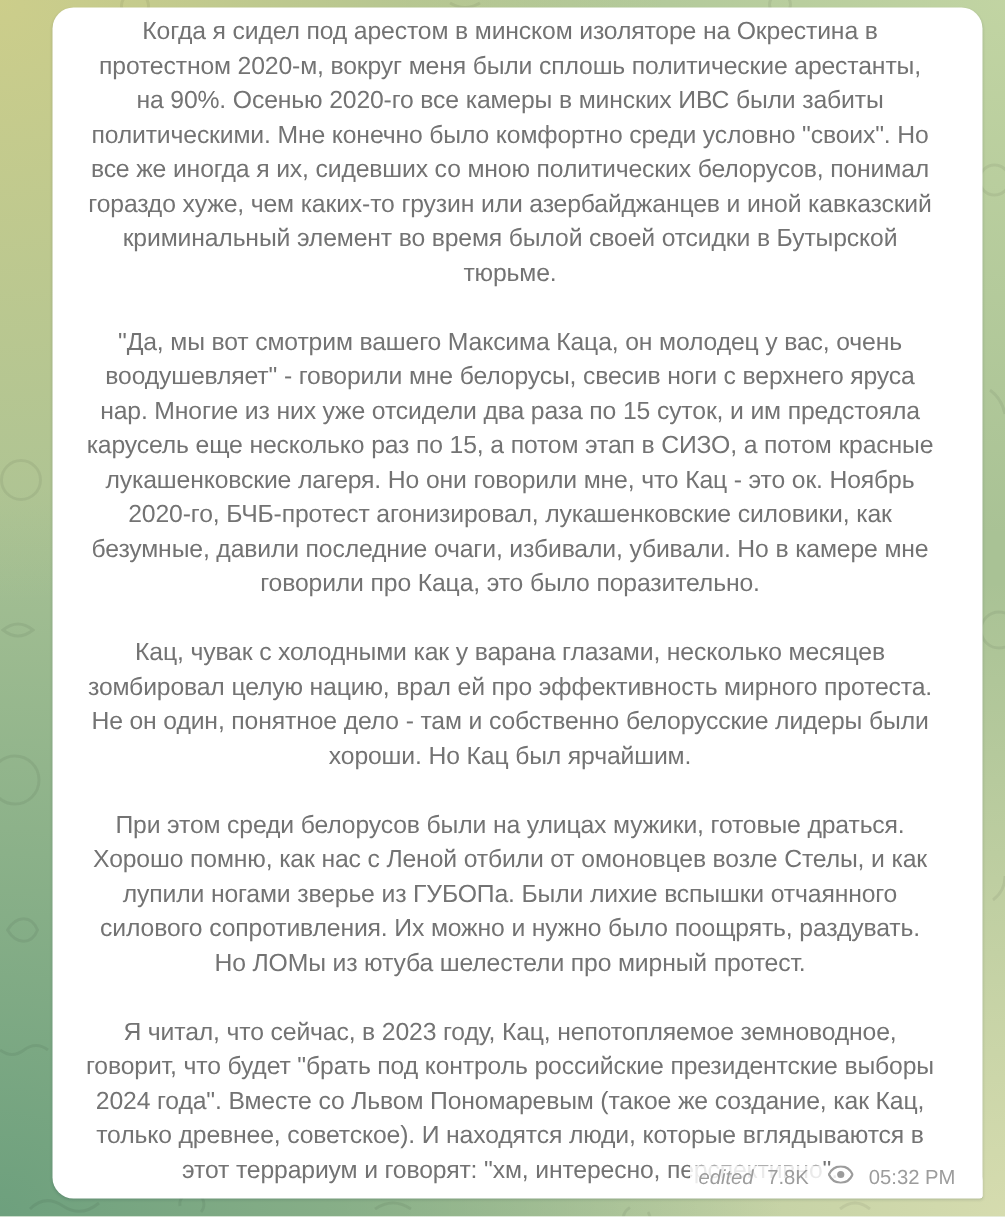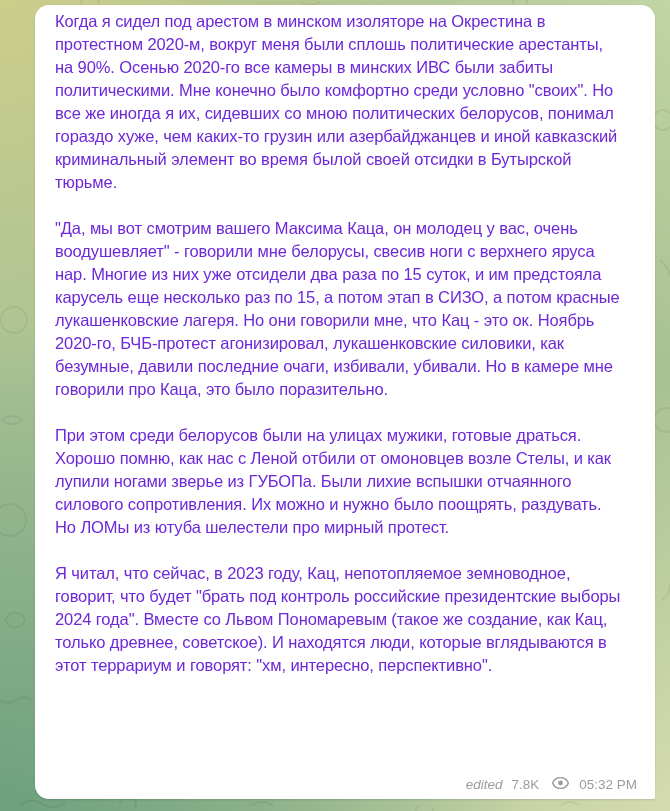--- a/index.html
+++ b/index.html
@@ -43,22 +43,23 @@
   .bubble-tail {
     position: absolute;
     right: -11px;
     bottom: 0;
     display: block;
   }
   .msg-text p {
     margin: 0 14px 23px 0;
     font-size: 16.5px;
     line-height: 23px;
-    color: #6d28d9;
+    color: #737373;
     letter-spacing: -0.1px;
+    text-align: center;
   }
   .msg-text p:last-child { margin-bottom: 0; }
   .msg-meta {
     position: absolute;
     right: 18px;
     bottom: 7px;
     display: flex;
     align-items: center;
     font-size: 13.5px;
     color: #9c9c9c;
@@ -102,20 +103,21 @@
       <path d="M300 2 q 10 6 20 0"></path>
       <circle cx="520" cy="3" r="7"></circle>
     </g>
   </svg>
 
   <div class="bubble">
 
     <div class="msg-text">
       <p>Когда я сидел под арестом в минском изоляторе на Окрестина в протестном 2020-м, вокруг меня были сплошь политические арестанты, на 90%. Осенью 2020-го все камеры в минских ИВС были забиты политическими. Мне конечно было комфортно среди условно "своих". Но все же иногда я их, сидевших со мною политических белорусов, понимал гораздо хуже, чем каких-то грузин или азербайджанцев и иной кавказский криминальный элемент во время былой своей отсидки в Бутырской тюрьме.</p>
       <p>"Да, мы вот смотрим вашего Максима Каца, он молодец у вас, очень воодушевляет" - говорили мне белорусы, свесив ноги с верхнего яруса нар. Многие из них уже отсидели два раза по 15 суток, и им предстояла карусель еще несколько раз по 15, а потом этап в СИЗО, а потом красные лукашенковские лагеря. Но они говорили мне, что Кац - это ок. Ноябрь 2020-го, БЧБ-протест агонизировал, лукашенковские силовики, как безумные, давили последние очаги, избивали, убивали. Но в камере мне говорили про Каца, это было поразительно.</p>
+      <p>Кац, чувак с холодными как у варана глазами, несколько месяцев зомбировал целую нацию, врал ей про эффективность мирного протеста. Не он один, понятное дело - там и собственно белорусские лидеры были хороши. Но Кац был ярчайшим.</p>
       <p>При этом среди белорусов были на улицах мужики, готовые драться. Хорошо помню, как нас с Леной отбили от омоновцев возле Стелы, и как лупили ногами зверье из ГУБОПа. Были лихие вспышки отчаянного силового сопротивления. Их можно и нужно было поощрять, раздувать. Но ЛОМы из ютуба шелестели про мирный протест.</p>
       <p>Я читал, что сейчас, в 2023 году, Кац, непотопляемое земноводное, говорит, что будет "брать под контроль российские президентские выборы 2024 года". Вместе со Львом Пономаревым (такое же создание, как Кац, только древнее, советское). И находятся люди, которые вглядываются в этот террариум и говорят: "хм, интересно, перспективно".</p>
     </div>
 
     <div class="msg-meta">
       <span class="edited">edited</span>
       <span class="views">7.8K</span>
       <span class="eye">
         <svg width="17" height="12" viewBox="0 0 17 12" xmlns="http://www.w3.org/2000/svg">
           <path d="M8.5 0.5 C5 0.5 2.1 2.6 0.6 6 C2.1 9.4 5 11.5 8.5 11.5 C12 11.5 14.9 9.4 16.4 6 C14.9 2.6 12 0.5 8.5 0.5 Z" fill="none" stroke="#9c9c9c" stroke-width="1.5"></path>

